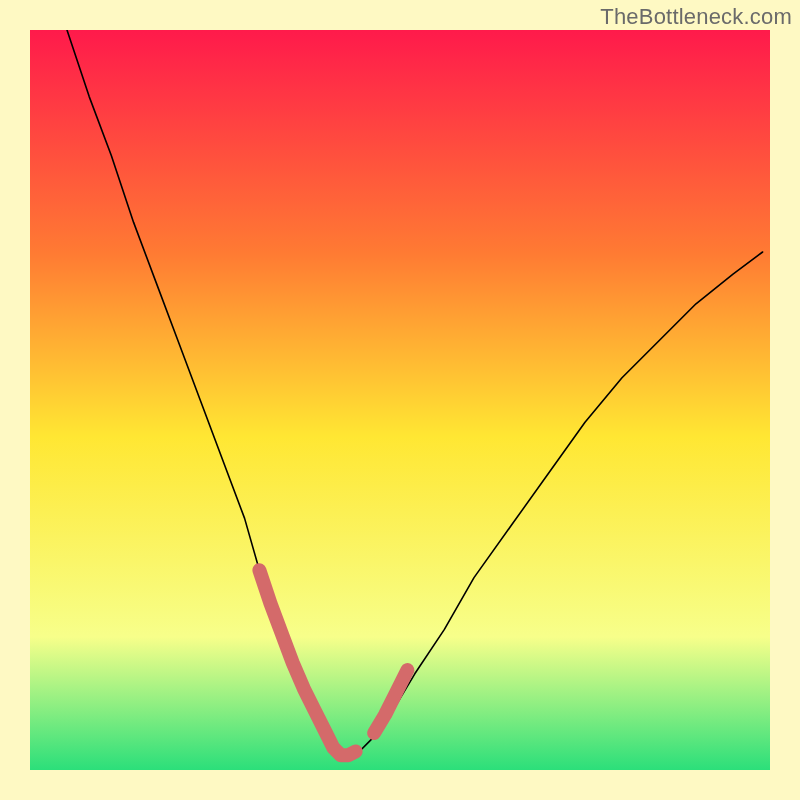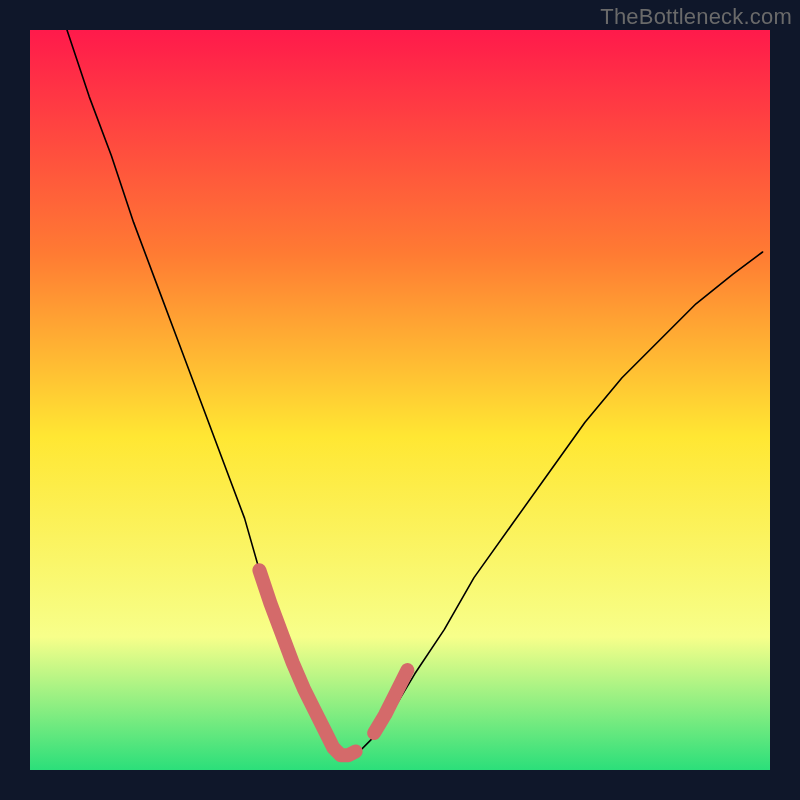--- a/index.html
+++ b/index.html
@@ -7,21 +7,21 @@
     padding: 0;
     background: #000;
     width: 800px;
     height: 800px;
     overflow: hidden;
     font-family: Arial, Helvetica, sans-serif;
   }
   .outer {
     width: 800px;
     height: 800px;
-    background: #0f172a;
+    background: #fef9c3;
     position: relative;
   }
   .plot {
     position: absolute;
     left: 30px;
     top: 30px;
     width: 740px;
     height: 740px;
     overflow: hidden;
   }

